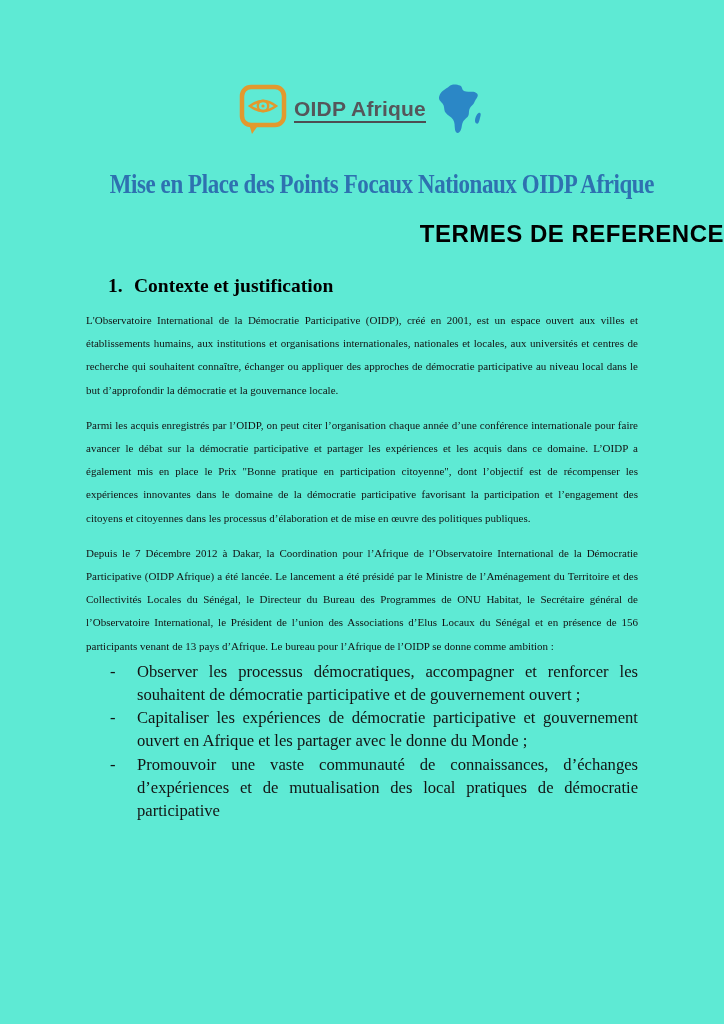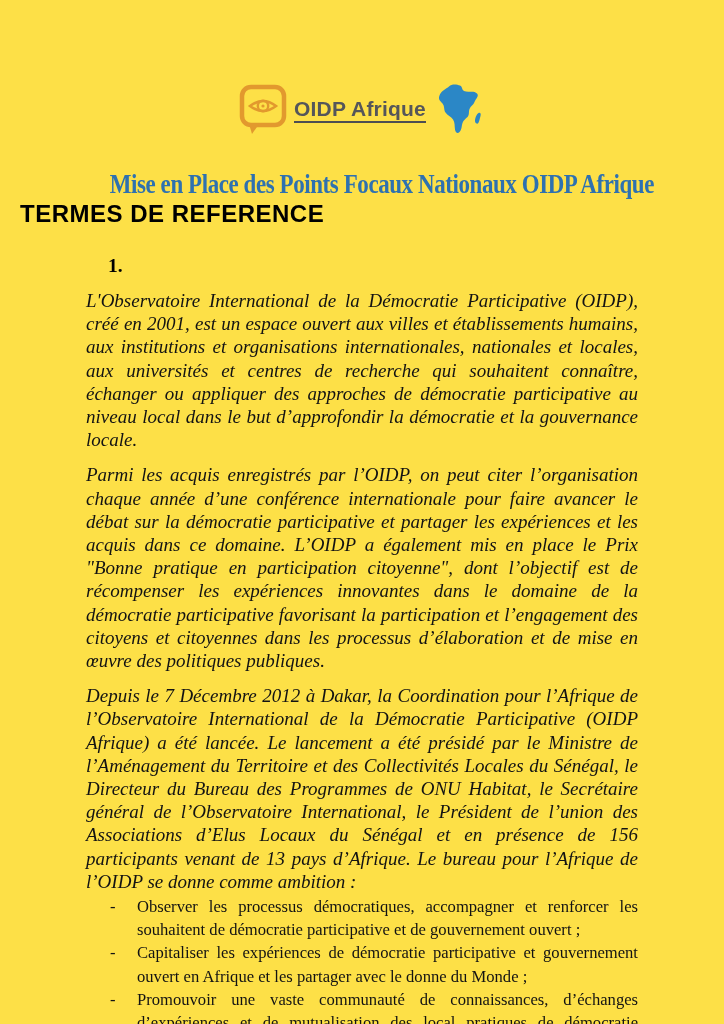--- a/index.html
+++ b/index.html
@@ -4,21 +4,21 @@
 <style>
   html, body {
     margin: 0;
     padding: 0;
     background: #ffffff;
   }
   .page {
     position: relative;
     width: 724px;
     height: 1024px;
-    background: #fde047;
+    background: #5eead4;
     overflow: hidden;
     font-family: "Liberation Serif", serif;
     color: #131313;
   }
   
   .logo-row {
     margin-top: 82px;
     display: flex;
     justify-content: center;
     align-items: center;
@@ -60,50 +60,49 @@
     white-space: nowrap;
     padding-left: 40px;
   }
   .doc-title .squeeze {
     display: inline-block;
     transform: scaleX(0.82);
     transform-origin: center;
     letter-spacing: -0.5px;
   }
   .doc-subtitle {
-    text-align: left;
+    margin-top: 20px;
+    text-align: right;
     font-family: "Liberation Sans", sans-serif;
     font-weight: bold;
     font-size: 24px;
     color: #000000;
     letter-spacing: 0.5px;
-    padding-left: 20px;
   }
   
   .content {
     margin: 0 86px;
   }
   .section-heading {
     margin-top: 27px;
     margin-bottom: 6px;
     padding-left: 22px;
     font-family: "Liberation Serif", serif;
     font-weight: bold;
     font-size: 19.5px;
     color: #000000;
     display: flex;
   }
   .section-heading .num { width: 26px; }
   .para {
     margin: 12px 0 0 0;
-    font-size: 19px;
+    font-size: 11px;
     line-height: 23.2px;
     text-align: justify;
     text-justify: inter-word;
-    font-style: italic;
   }
   ul.dash-list {
     list-style: none;
     margin: 2px 0 0 0;
     padding: 0 0 0 24px;
   }
   ul.dash-list li {
     display: grid;
     grid-template-columns: 27px 1fr;
     font-size: 16.6px;
@@ -136,20 +135,21 @@
   <div class="doc-title">
     <span class="squeeze">Mise en Place des Points Focaux Nationaux OIDP Afrique</span>
   </div>
 
   <div class="doc-subtitle">TERMES DE REFERENCE</div>
 
   <div class="content">
 
     <div class="section-heading">
       <span class="num">1.</span>
+      <span>Contexte et justification</span>
     </div>
 
     <p class="para">L'Observatoire International de la Démocratie Participative (OIDP), créé en 2001, est un espace ouvert aux villes et établissements humains, aux institutions et organisations internationales, nationales et locales, aux universités et centres de recherche qui souhaitent connaître, échanger ou appliquer des approches de démocratie participative au niveau local dans le but d’approfondir la démocratie et la gouvernance locale.</p>
 
     <p class="para">Parmi les acquis enregistrés par l’OIDP, on peut citer l’organisation chaque année d’une conférence internationale pour faire avancer le débat sur la démocratie participative et partager les expériences et les acquis dans ce domaine. L’OIDP a également mis en place le Prix "Bonne pratique en participation citoyenne", dont l’objectif est de récompenser les expériences innovantes dans le domaine de la démocratie participative favorisant la participation et l’engagement des citoyens et citoyennes dans les processus d’élaboration et de mise en œuvre des politiques publiques.</p>
 
     <p class="para">Depuis le 7 Décembre 2012 à Dakar, la Coordination pour l’Afrique de l’Observatoire International de la Démocratie Participative (OIDP Afrique) a été lancée. Le lancement a été présidé par le Ministre de l’Aménagement du Territoire et des Collectivités Locales du Sénégal, le Directeur du Bureau des Programmes de ONU Habitat, le Secrétaire général de l’Observatoire International, le Président de l’union des Associations d’Elus Locaux du Sénégal et en présence de 156 participants venant de 13 pays d’Afrique. Le bureau pour l’Afrique de l’OIDP se donne comme ambition :</p>
 
     <ul class="dash-list">
       <li>

